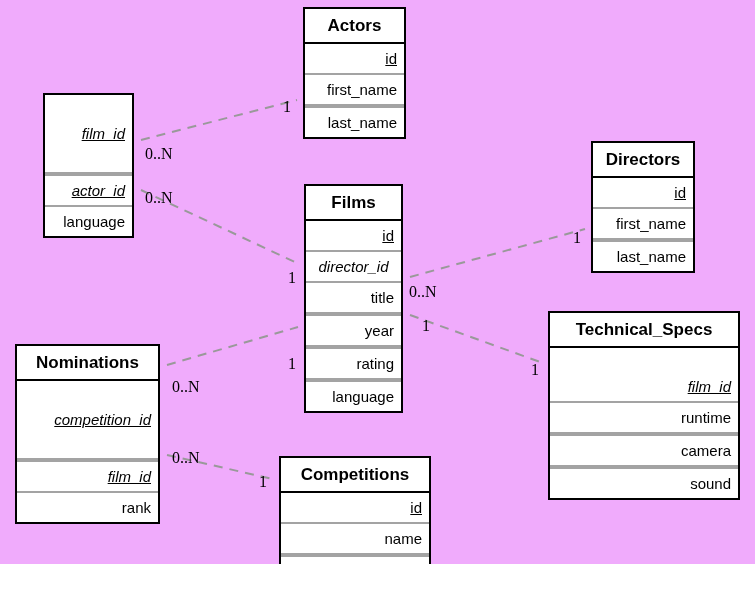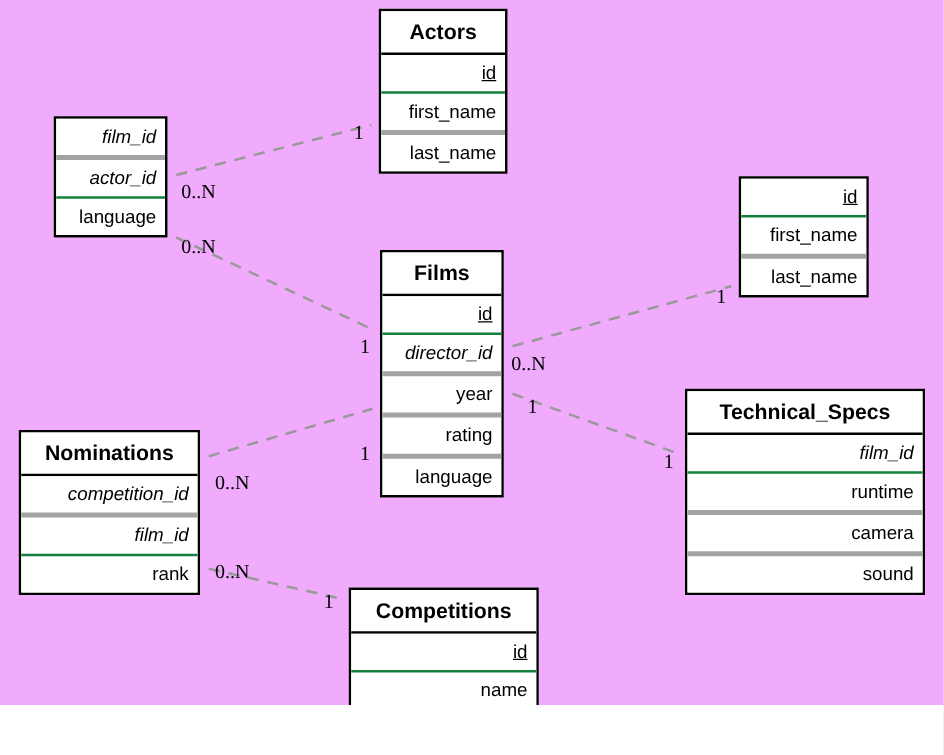--- a/index.html
+++ b/index.html
@@ -52,31 +52,33 @@
     line-height: 1;
     padding: 7px 7px 7px 7px;
     background: #ffffff;
     white-space: nowrap;
     border-top: 4px solid #a3a3a3;
   }
   .entity .attr.first {
     border-top: none;
   }
   .entity .attr.sep-thick {
-    border-top: 2px solid #15803d;
+    border-top: 2px solid #a3a3a3;
   }
   .entity .attr.key {
     font-style: italic;
+    text-decoration: underline;
+    margin-top: 24px;
   }
   .entity .attr.pk {
     text-decoration: underline;
   }
   .entity .attr.fk-plain {
     font-style: italic;
-    text-align: right;
+    text-align: center;
   }
   .card {
     position: absolute;
     font-family: "Liberation Serif", serif;
     font-size: 16px;
     color: #000000;
     line-height: 1;
     white-space: nowrap;
   }
 </style>
@@ -98,46 +100,48 @@
         <div class="attr first pk">id</div>
         <div class="attr sep-thick">first_name</div>
         <div class="attr">last_name</div>
       </div>
       <div class="entity" style="left: 43px; top: 93px; width: 91px;">
         <div class="attr first key">film_id</div>
         <div class="attr key">actor_id</div>
         <div class="attr sep-thick">language</div>
       </div>
       <div class="entity" style="left: 591px; top: 141px; width: 104px;">
+        <div class="ent-title">Directors</div>
         <div class="attr first pk">id</div>
         <div class="attr sep-thick">first_name</div>
         <div class="attr">last_name</div>
       </div>
-      <div class="entity" style="left: 304px; top: 200px; width: 99px;">
+      <div class="entity" style="left: 304px; top: 184px; width: 99px;">
         <div class="ent-title">Films</div>
         <div class="attr first pk">id</div>
         <div class="attr sep-thick fk-plain">director_id</div>
+        <div class="attr sep-thick">title</div>
         <div class="attr">year</div>
         <div class="attr">rating</div>
         <div class="attr">language</div>
       </div>
       <div class="entity" style="left: 548px; top: 311px; width: 192px;">
         <div class="ent-title">Technical_Specs</div>
         <div class="attr first key">film_id</div>
         <div class="attr sep-thick">runtime</div>
         <div class="attr">camera</div>
         <div class="attr">sound</div>
       </div>
       <div class="entity" style="left: 15px; top: 344px; width: 145px;">
         <div class="ent-title">Nominations</div>
         <div class="attr first key">competition_id</div>
         <div class="attr key">film_id</div>
         <div class="attr sep-thick">rank</div>
       </div>
-      <div class="entity" style="left: 279px; top: 470px; width: 152px;">
+      <div class="entity" style="left: 279px; top: 456px; width: 152px;">
         <div class="ent-title">Competitions</div>
         <div class="attr first pk">id</div>
         <div class="attr sep-thick">name</div>
         <div class="attr">year</div>
       </div>
     </div>
   <div id="cardinality-layer">
       <div class="card" style="left: 145px; top: 146px;">0..N</div>
       <div class="card" style="left: 283px; top: 99px;">1</div>
       <div class="card" style="left: 145px; top: 190px;">0..N</div>

